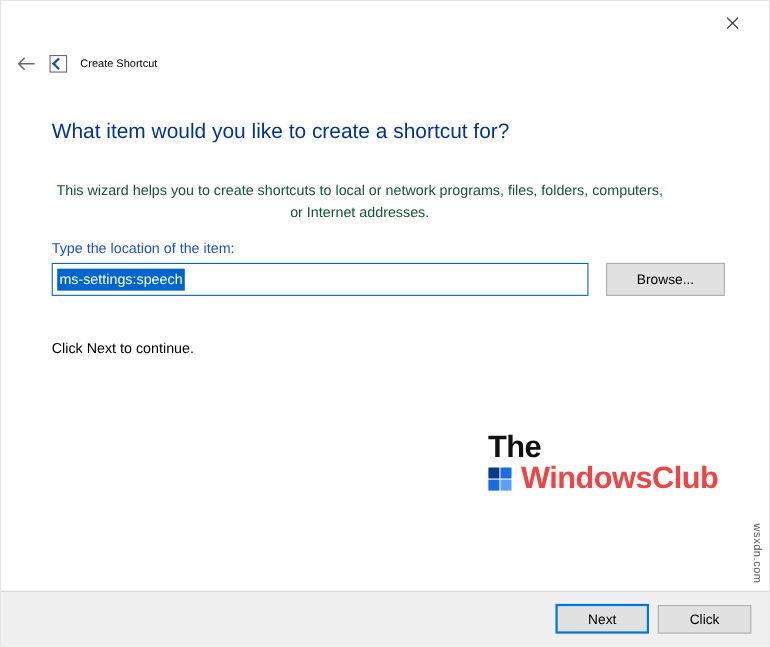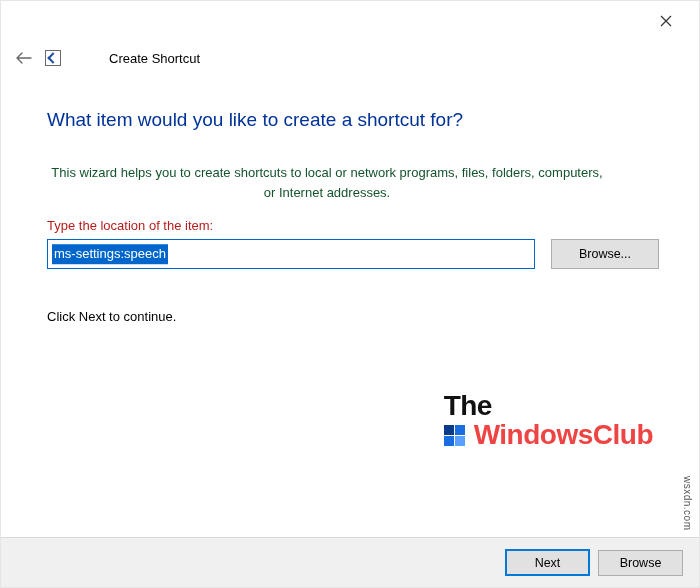--- a/index.html
+++ b/index.html
@@ -49,23 +49,22 @@
   .shortcut-ico::after {
     content: "";
     position: absolute;
     left: 3px; top: 3px;
     width: 6px; height: 6px;
     border-left: 2px solid #1a4fa0;
     border-bottom: 2px solid #1a4fa0;
     transform: rotate(45deg);
   }
   .hdr-title {
-    font-size: 13px;
+    font-size: 10px;
     color: #000;
-    margin-left: 36px;
   }
   .content {
     position: absolute;
     top: 108px; left: 46px; right: 40px;
   }
   .heading {
     font-size: 19px;
     color: #003399;
     margin-bottom: 32px;
     font-weight: 400;
@@ -73,21 +72,21 @@
   .desc {
     font-size: 13px;
     color: #14532d;
     line-height: 1.5;
     margin-bottom: 16px;
     max-width: 560px;
     text-align: center;
   }
   .label {
     font-size: 13px;
-    color: #b91c1c;
+    color: #1d4ed8;
     margin-bottom: 6px;
   }
   .row {
     display: flex;
     gap: 16px;
     align-items: flex-start;
     margin-bottom: 40px;
   }
   .location-input {
     flex: 1;
@@ -235,16 +234,16 @@
           <span></span>
       </span>
       <span>WindowsClub</span>
     </div>
   </div>
 
   <div class="src-tag">wsxdn.com</div>
 
   <div class="footer">
     <button class="primary">Next</button>
-    <button>Browse</button>
+    <button>Click</button>
   </div>
 
 </div>
 
 </body></html>

